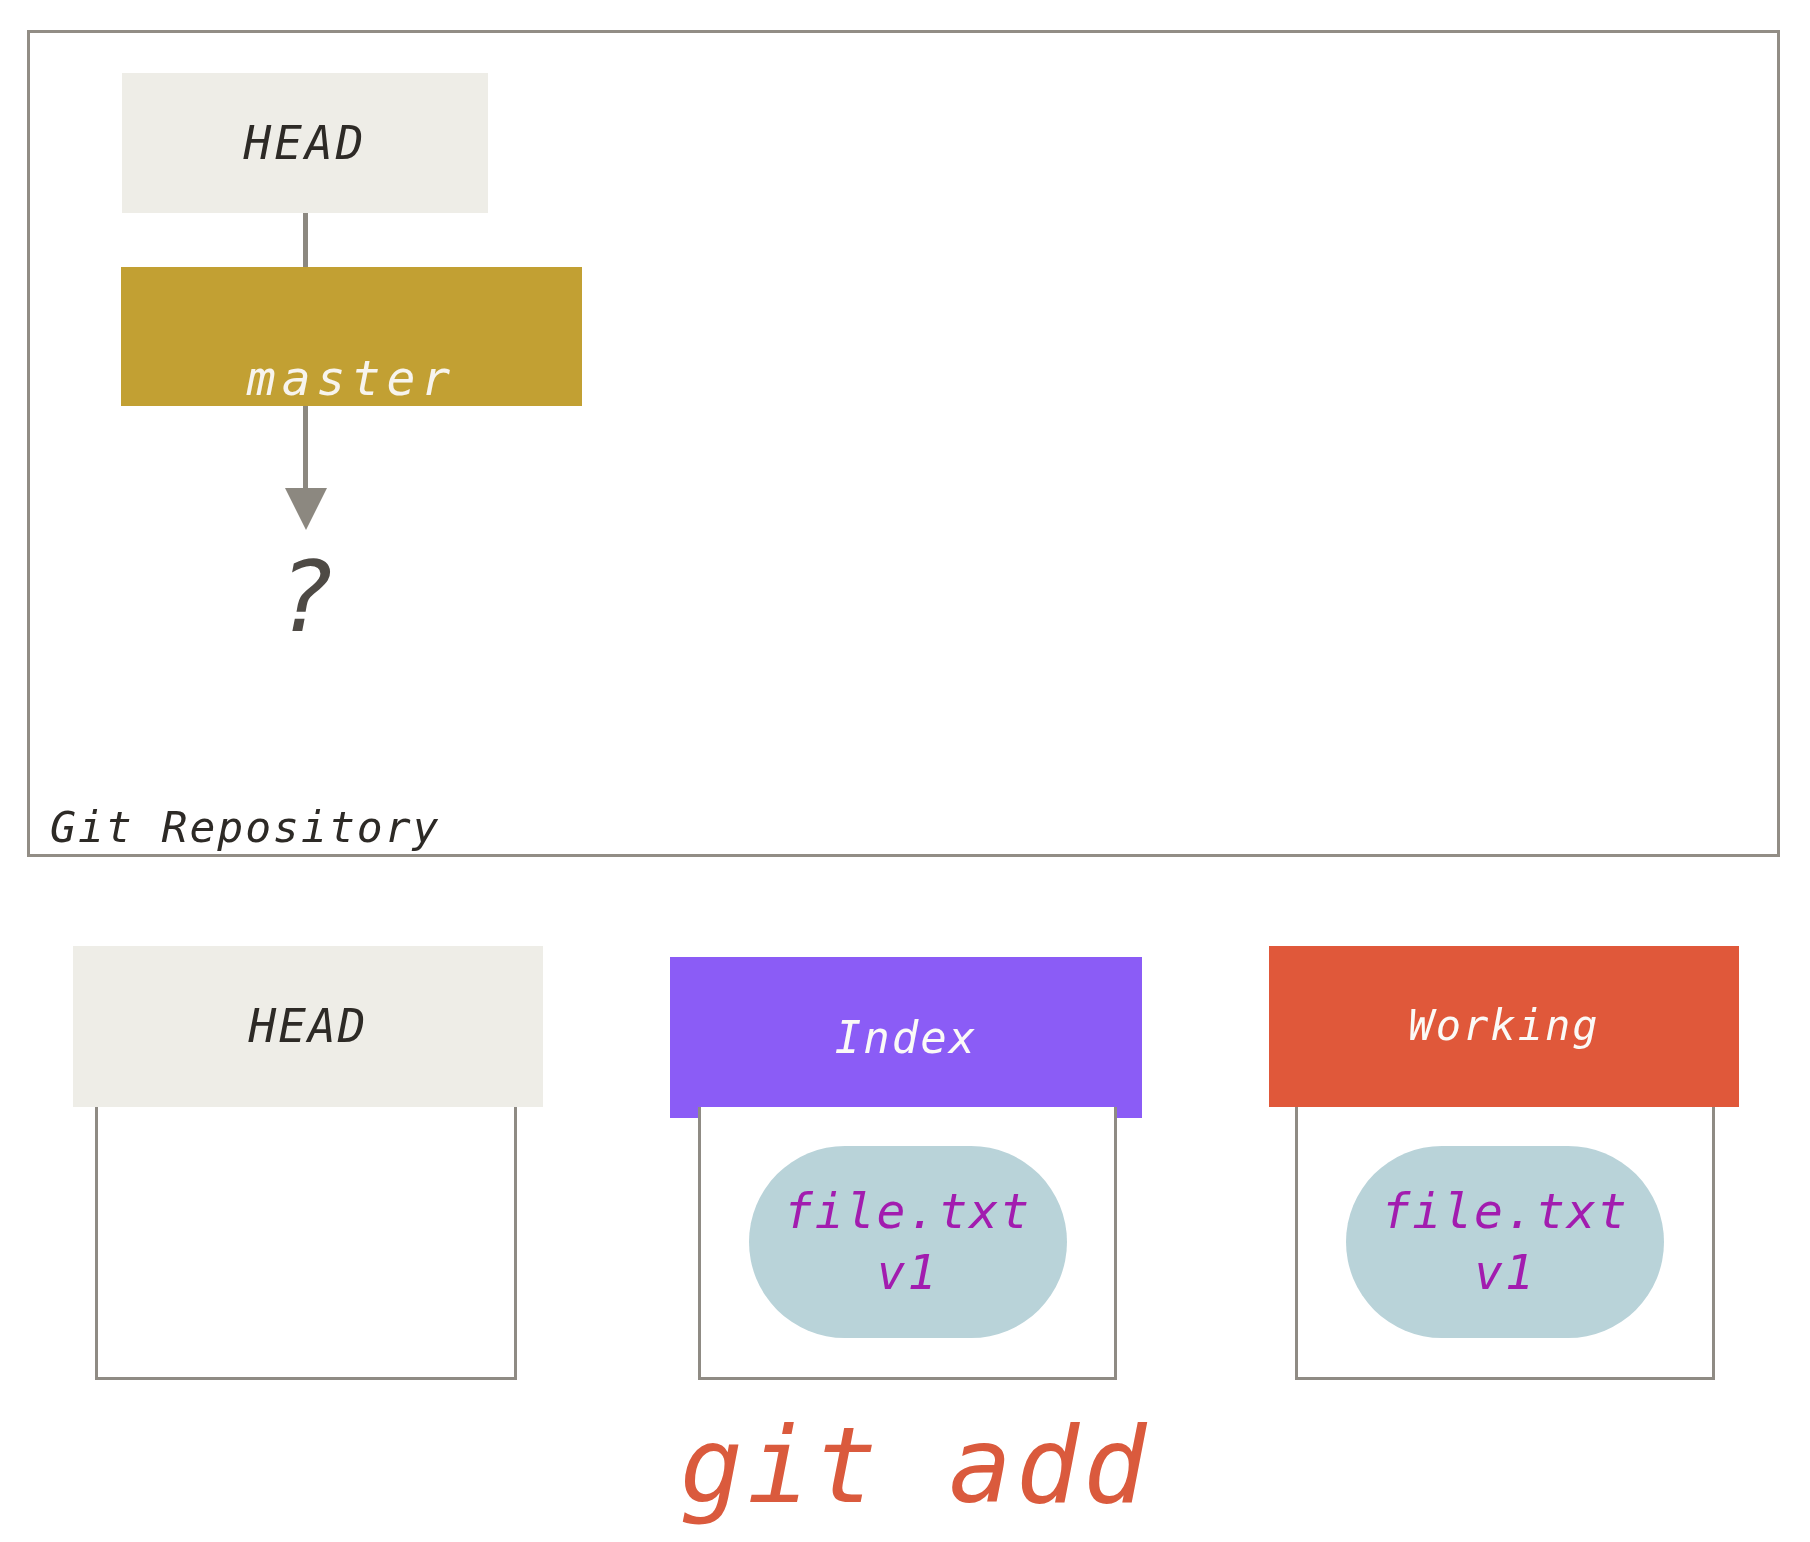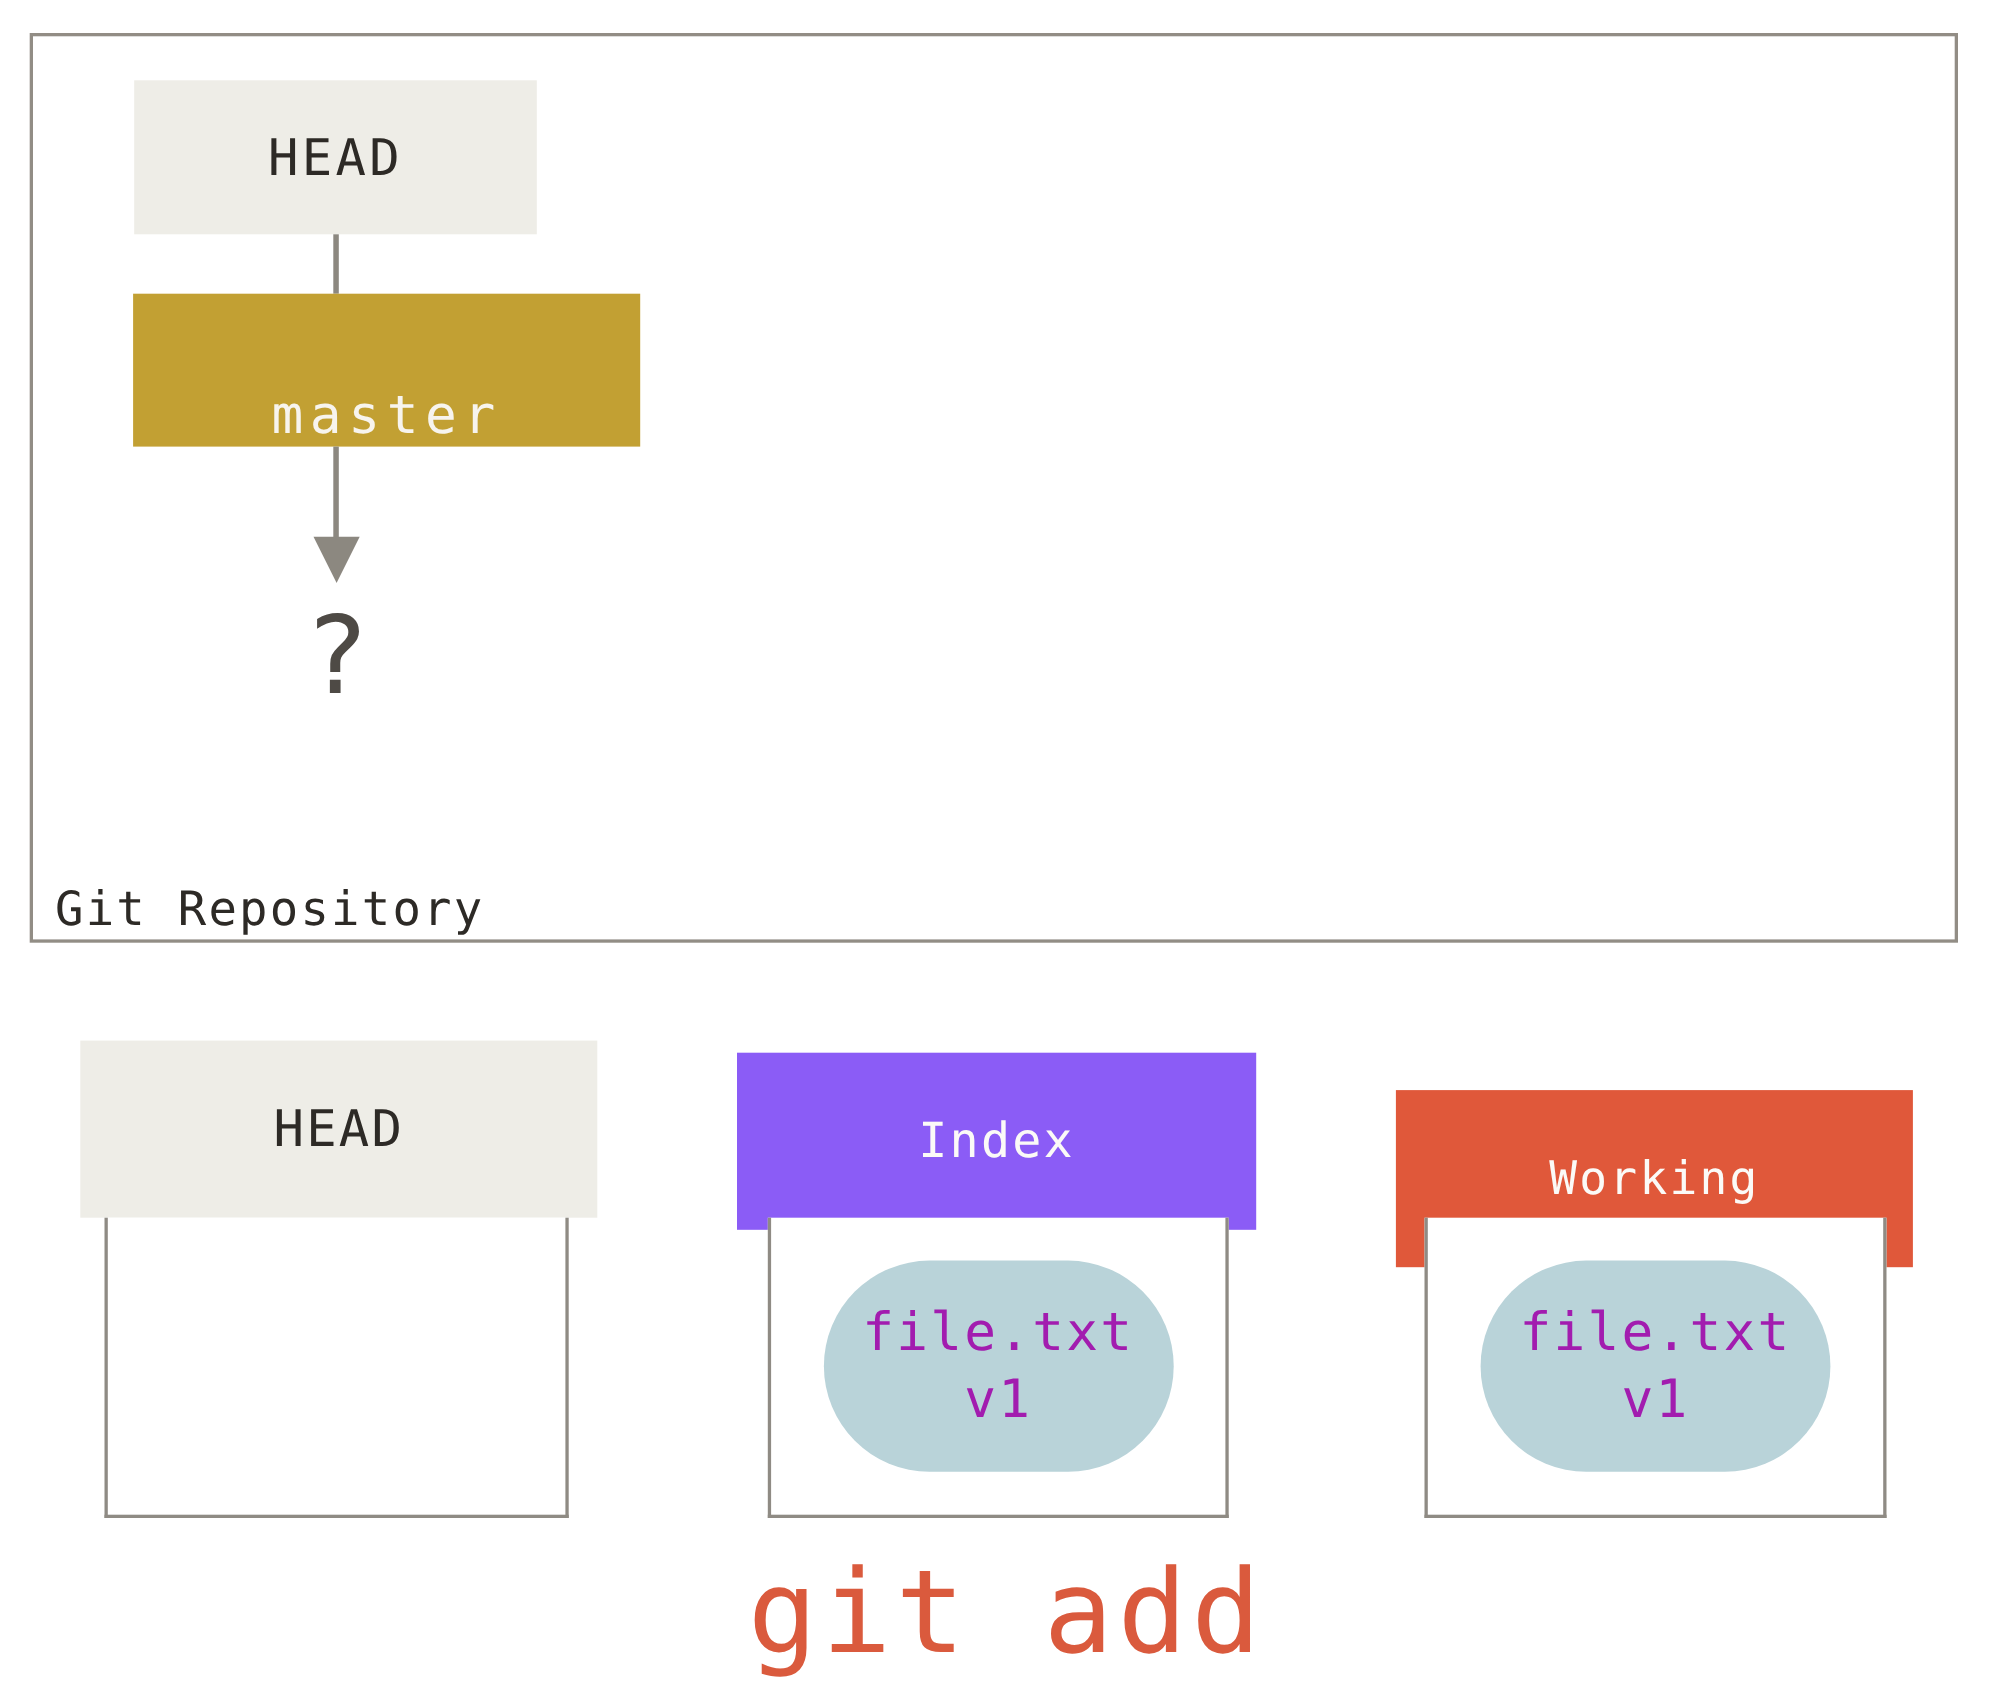--- a/index.html
+++ b/index.html
@@ -4,21 +4,21 @@
 <style>
   html, body { margin: 0; padding: 0; background: #ffffff; }
   .canvas {
     position: relative;
     width: 1810px;
     height: 1542px;
     background: #ffffff;
     font-family: "DejaVu Sans Mono", "Liberation Mono", monospace;
     overflow: hidden;
   }
-  .abs { position: absolute; }
+  .abs { position: absolute; font-style: italic; }
 
   
   .repo-box {
     left: 27px; top: 30px;
     width: 1753px; height: 827px;
     border: 3px solid #928d85;
     background: #ffffff;
     box-sizing: border-box;
   }
   .repo-label {
@@ -146,21 +146,21 @@
   <div class="abs col-header teal" style="left:670px; top:946px; width:472px;">
     <span>Index</span>
   </div>
   <div class="abs col-body" style="left:698px; width:419px;">
     <div class="file-pill">
       <span>file.txt</span>
       <span>v1</span>
     </div>
   </div>
 
-  <div class="abs col-header orange" style="left:1269px; top:946px; width:470px;margin-top:45px;">
+  <div class="abs col-header orange" style="left:1269px; top:946px; width:470px;">
     <span>Working</span>
   </div>
   <div class="abs col-body" style="left:1295px; width:420px;">
     <div class="file-pill">
       <span>file.txt</span>
       <span>v1</span>
     </div>
   </div>
 
   <div class="abs caption">git add</div>

